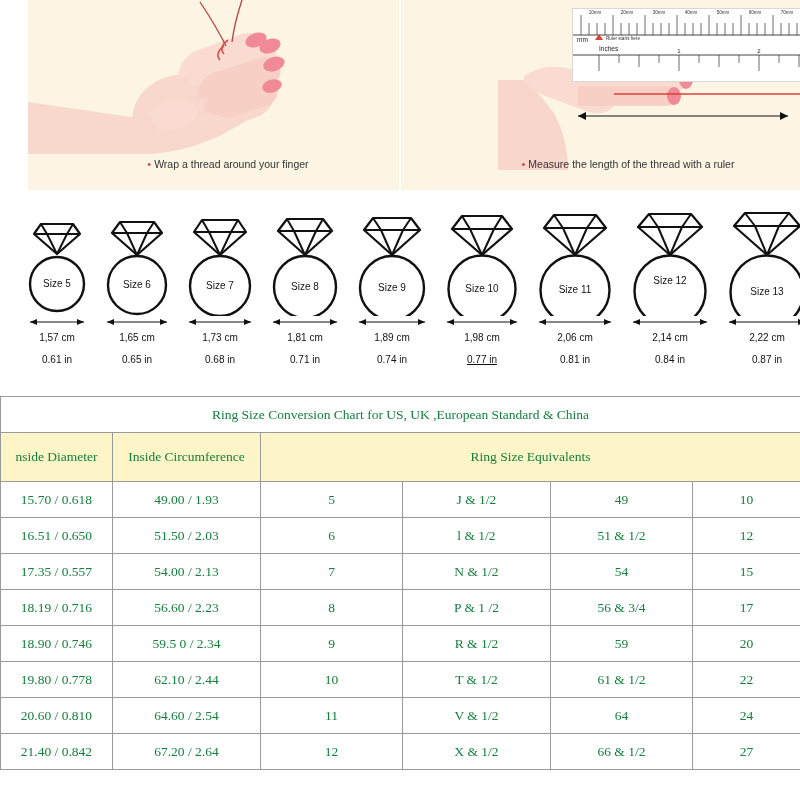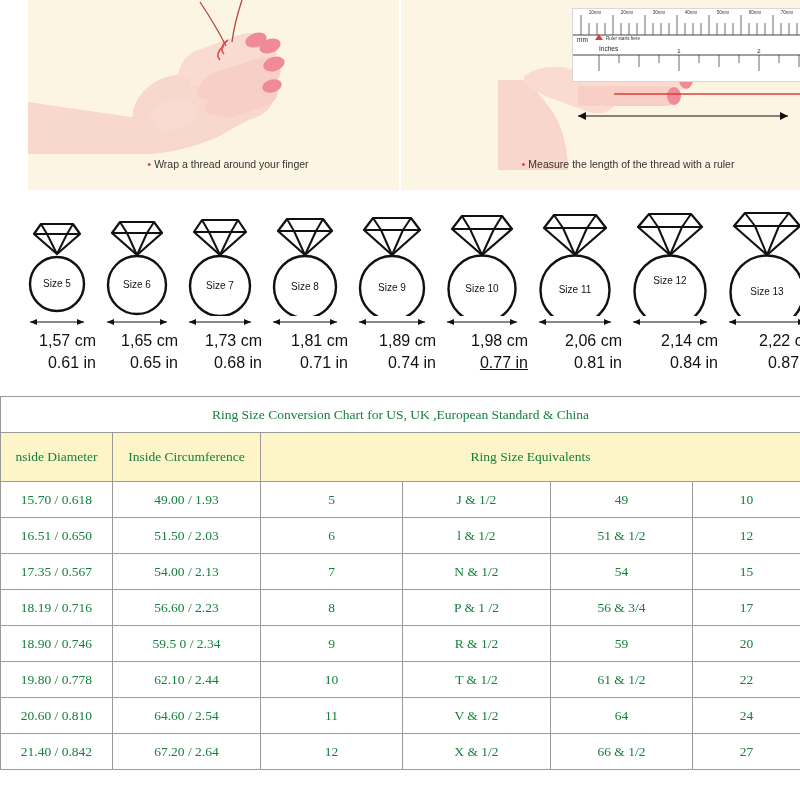--- a/index.html
+++ b/index.html
@@ -92,22 +92,22 @@
     position: absolute;
     width: 100%;
     text-align: center;
     font-size: 10px;
     font-family: "Liberation Sans", sans-serif;
     color: #111;
   }
   .dim-cm, .dim-in {
     position: absolute;
     width: 100%;
-    text-align: right;
-    font-size: 16px;
+    text-align: center;
+    font-size: 10px;
     font-family: "Liberation Sans", sans-serif;
     color: #111;
   }
 
   
   .table-wrap {
     position: absolute;
     left: 0;
     top: 396px;
     width: 800px;
@@ -495,21 +495,21 @@
       </tr>
       <tr>
         <td class="cell-white col-dia">16.51 / 0.650</td>
         <td class="cell-white col-circ">51.50 / 2.03</td>
         <td class="cell-white">6</td>
         <td class="cell-white">l &amp; 1/2</td>
         <td class="cell-white">51 &amp; 1/2</td>
         <td class="cell-white">12</td>
       </tr>
       <tr>
-        <td class="cell-white col-dia">17.35 / 0.567</td>
+        <td class="cell-white col-dia">17.35 / 0.557</td>
         <td class="cell-white col-circ">54.00 / 2.13</td>
         <td class="cell-white">7</td>
         <td class="cell-white">N &amp; 1/2</td>
         <td class="cell-white">54</td>
         <td class="cell-white">15</td>
       </tr>
       <tr>
         <td class="cell-white col-dia">18.19 / 0.716</td>
         <td class="cell-white col-circ">56.60 / 2.23</td>
         <td class="cell-white">8</td>

